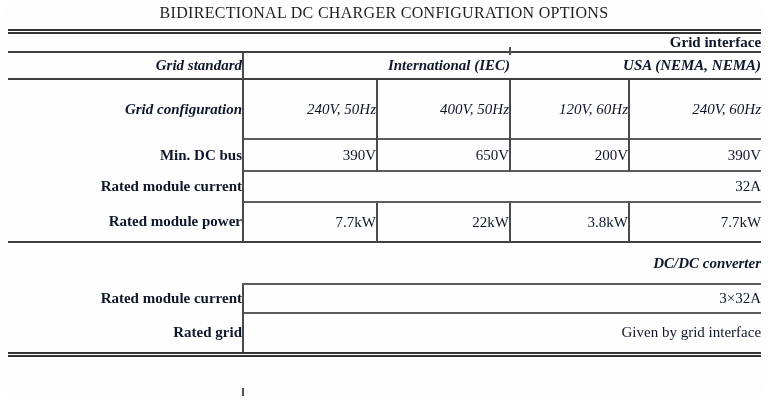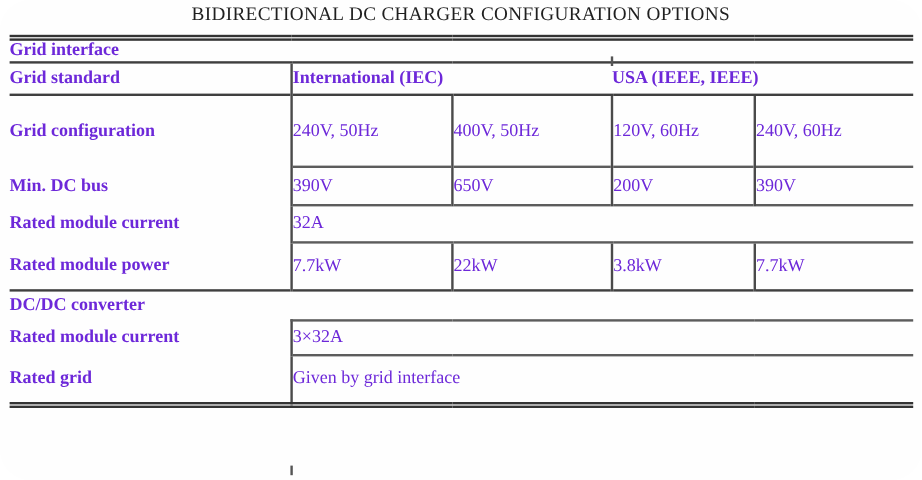--- a/index.html
+++ b/index.html
@@ -29,31 +29,31 @@
     position: absolute;
     left: 8px; top: 29px;
     width: 753px;
     border-collapse: collapse;
     table-layout: fixed;
     border-top: 5px double #333333;
     border-bottom: 5px double #333333;
   }
   td {
     padding: 0;
-    text-align: left;
+    text-align: right;
     vertical-align: middle;
     font-size: 15px;
-    color: #6d28d9;
+    color: #0f172a;
     line-height: 1.15;
     overflow: hidden;
     white-space: nowrap;
   }
   .sec, .lbl, .grp { font-weight: bold; }
   
-  tr.fw > td { border-top: 2px solid #3f3f3f; }
+  tr.fw > td { border-top: 2px solid #3f3f3f; font-style: italic; }
   
   tr.pw > td { border-top: 2px solid #5c5c5c; }
   tr.pw > td.lbl { border-top: none; margin-top: 36px; }
   
   .vl { border-left: 2px solid #4a4a4a; margin-left: 33px; }
   
   .tick { position: absolute; width: 2px; background: #555555; }
   .tick-top { left: 509px; top: 47px; height: 8px; }
   .tick-bottom { left: 242px; top: 388px; height: 8px; }
 </style>
@@ -74,21 +74,21 @@
     </colgroup>
 
     <tbody>
         <tr style="height:20px">
       <td colspan="5" class="sec">Grid interface</td>
     </tr>
 
     <tr class="fw" style="height:27px">
       <td class="lbl">Grid standard</td>
       <td colspan="2" class="grp vl">International (IEC)</td>
-      <td colspan="2" class="grp">USA (IEEE, IEEE)</td>
+      <td colspan="2" class="grp">USA (NEMA, NEMA)</td>
     </tr>
 
     <tr class="fw" style="height:60px">
       <td class="lbl">Grid configuration</td>
       <td class="vl">240V, 50Hz</td>
       <td class="vl">400V, 50Hz</td>
       <td class="vl">120V, 60Hz</td>
       <td class="vl">240V, 60Hz</td>
     </tr>
 
@@ -106,21 +106,21 @@
     </tr>
 
     <tr class="pw" style="height:40px">
       <td class="lbl">Rated module power</td>
       <td class="vl">7.7kW</td>
       <td class="vl">22kW</td>
       <td class="vl">3.8kW</td>
       <td class="vl">7.7kW</td>
     </tr>
 
-    <tr class="fw" style="height:25px">
+    <tr class="fw" style="height:42px">
       <td colspan="5" class="sec">DC/DC converter</td>
     </tr>
 
 
     <tr class="pw" style="height:29px">
       <td class="lbl">Rated module current</td>
       <td colspan="4" class="vl">3×32A</td>
     </tr>
 
     <tr class="pw" style="height:41px">

